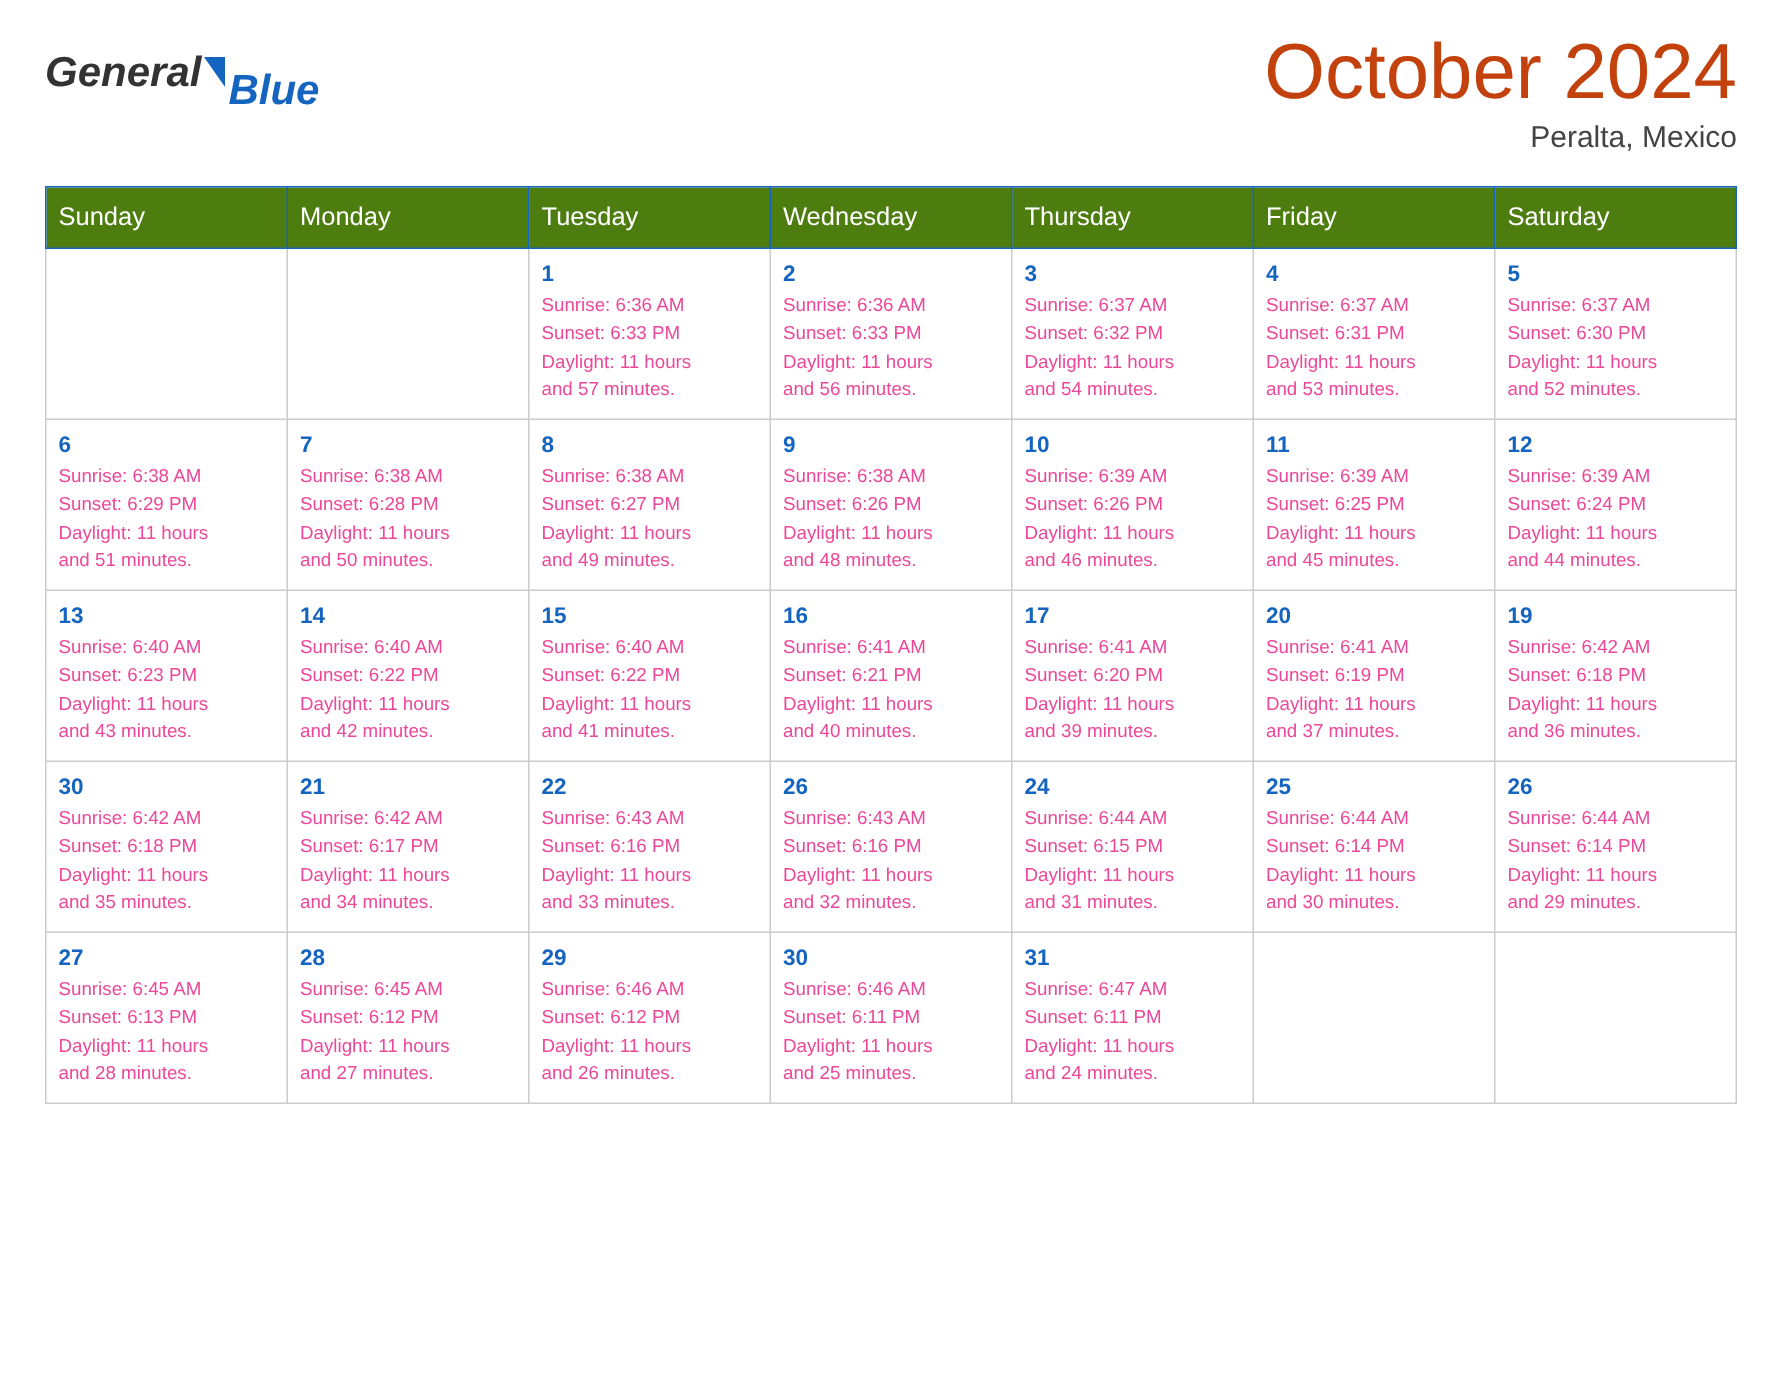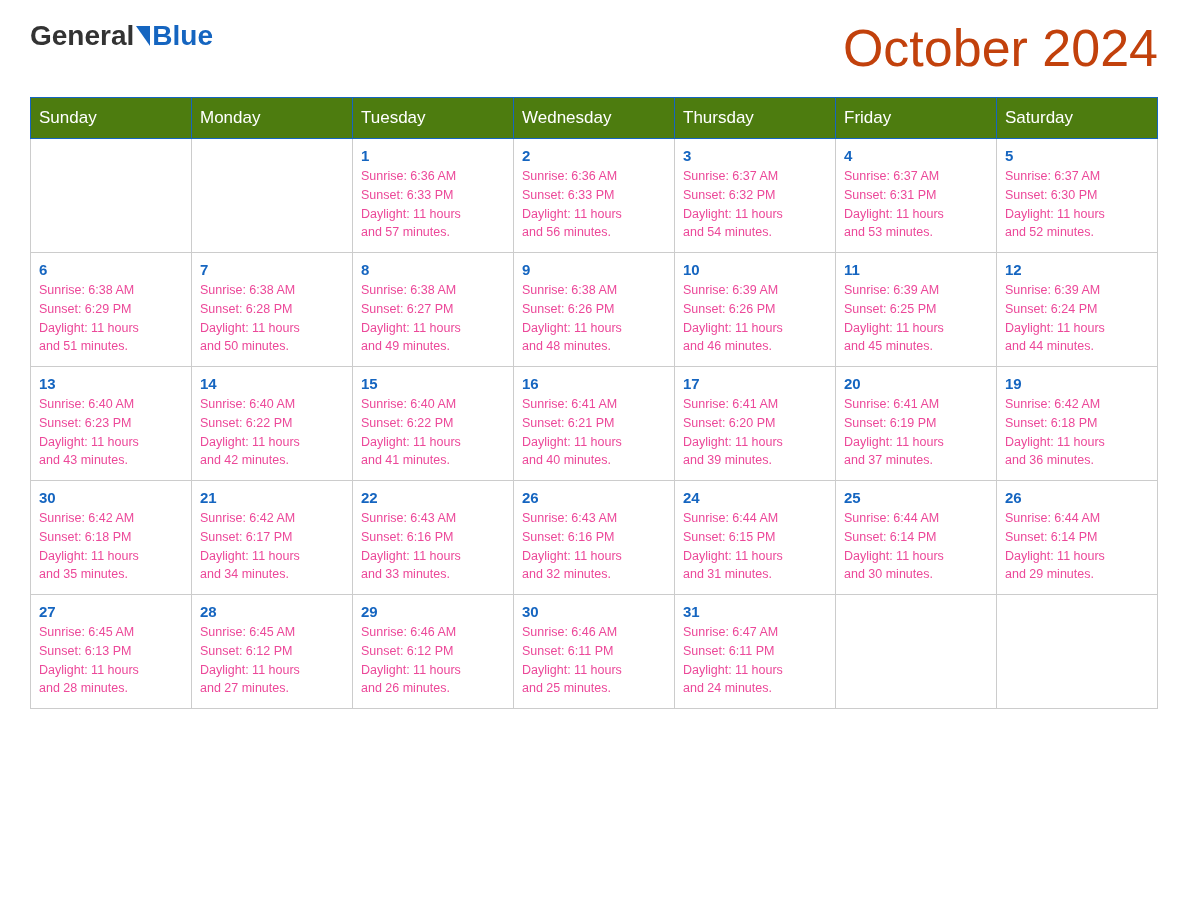--- a/index.html
+++ b/index.html
@@ -13,20 +13,21 @@
     .header {
       display: flex;
       justify-content: space-between;
       align-items: flex-start;
       margin-bottom: 20px;
     }
     .logo {
       display: flex;
       flex-direction: column;
       align-items: flex-start;
+      font-style: italic;
     }
     .logo-text {
       display: flex;
       align-items: center;
       font-size: 28px;
       font-weight: bold;
       color: #1a1a1a;
     }
     .logo-general { color: #333; }
     .logo-arrow {
@@ -35,20 +36,21 @@
       border-left: 14px solid transparent;
       border-right: 0px solid transparent;
       border-top: 20px solid #1565c0;
       margin: 0 2px;
       display: inline-block;
     }
     .logo-blue {
       color: #1565c0;
       font-size: 28px;
       font-weight: bold;
+      margin-top: 24px;
     }
     .title-block {
       text-align: right;
     }
     .month-title {
       font-size: 52px;
       font-weight: 300;
       color: #c2410c;
       line-height: 1.1;
     }
@@ -102,20 +104,21 @@
 <div class="header">
   <div class="logo">
     <div class="logo-text">
       <span class="logo-general">General</span>
       <span class="logo-arrow"></span>
       <span class="logo-blue">Blue</span>
     </div>
   </div>
   <div class="title-block">
     <div class="month-title">October 2024</div>
+    <div class="location">Peralta, Mexico</div>
   </div>
 </div>
 
 <table class="calendar">
   <thead>
     <tr>
     <th>Sunday</th>
         <th>Monday</th>
         <th>Tuesday</th>
         <th>Wednesday</th>

